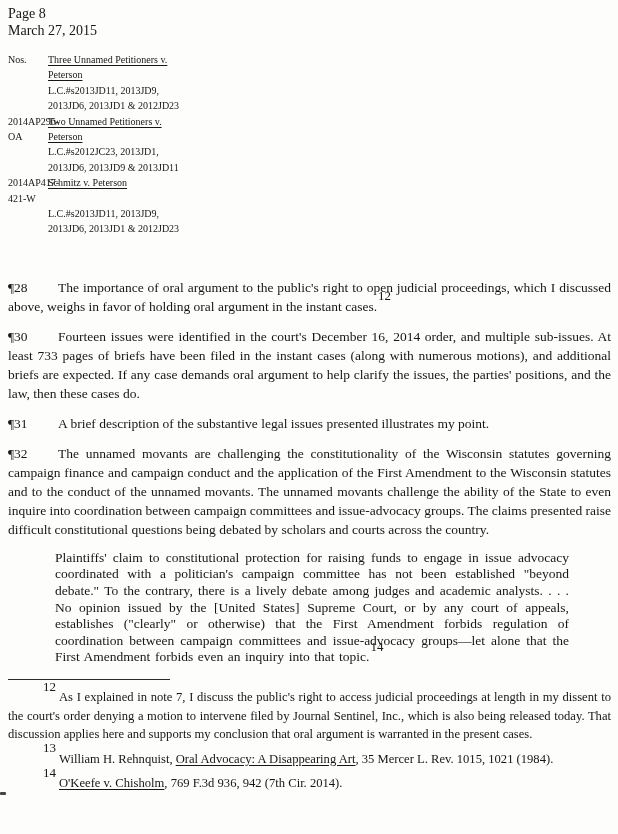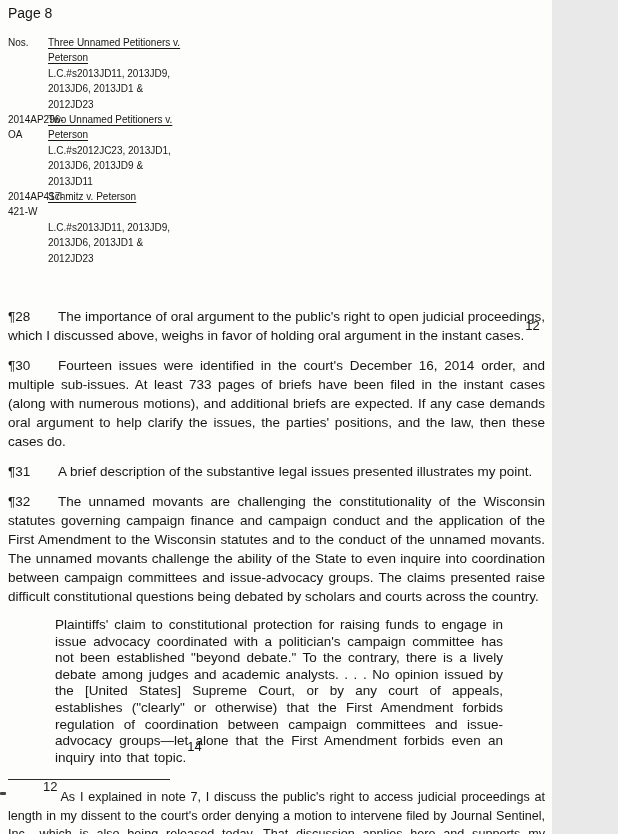--- a/index.html
+++ b/index.html
@@ -1,23 +1,23 @@
 <!DOCTYPE html>
 <html><head>
 <meta charset="utf-8">
 <style>
   html,body{margin:0;padding:0;background:#e9e9e9;}
   .page{
     position:relative;
     box-sizing:border-box;
-    width:552px;height:834px;
+    width:618px;height:834px;
     margin:0;
     background:#fdfdfc;
     color:#161616;
-    font-family:Liberation Sans, sans-serif;
+    font-family:Liberation Serif, serif;
     padding:5px 7px 0 8px;
     overflow:hidden;
   }
   
   .hdr-line{font-size:14px;line-height:17px;}
   .case-grid{
     display:grid;
     grid-template-columns:40px 142px auto;
     font-size:10px;line-height:15.4px;
     margin-top:13px;
@@ -62,20 +62,21 @@
     width:6px;height:3px;background:#444;border-radius:1px;
   }
 </style>
 </head>
 <body>
 
 <div class="page">
 
   <div>
     <div class="hdr-line">Page 8</div>
+    <div class="hdr-line">March 27, 2015</div>
 
     <div class="case-grid">
       <span>Nos.</span>
       <span class="u">Three Unnamed Petitioners v. Peterson</span>
 
       <span></span>
       <span></span>
       <span>L.C.#s2013JD11, 2013JD9, 2013JD6, 2013JD1 &amp; 2012JD23</span>
 
       <span></span>
@@ -113,18 +114,19 @@
   </div>
 
   <div class="fnsep"></div>
 
   <div>
 
     <p class="fn"><sup>12</sup><span>As I explained in note 7, I discuss the public's right to access judicial proceedings at length in my dissent to the court's order denying a motion to intervene filed by Journal Sentinel, Inc., which is also being released today.  That discussion applies here and supports my conclusion that oral argument is warranted in the present cases.</span></p>
 
     <p class="fn"><sup>13</sup><span>William H. Rehnquist, </span><span class="u">Oral Advocacy: A Disappearing Art</span><span>, 35 Mercer L. Rev. 1015, 1021 (1984).</span></p>
 
+    <p class="fn"><sup>14</sup><span></span><span class="u">O'Keefe v. Chisholm</span><span>, 769 F.3d 936, 942 (7th Cir. 2014).</span></p>
 
   </div>
 
   <div class="scan-mark"></div>
 
 </div>
 
 </body></html>

